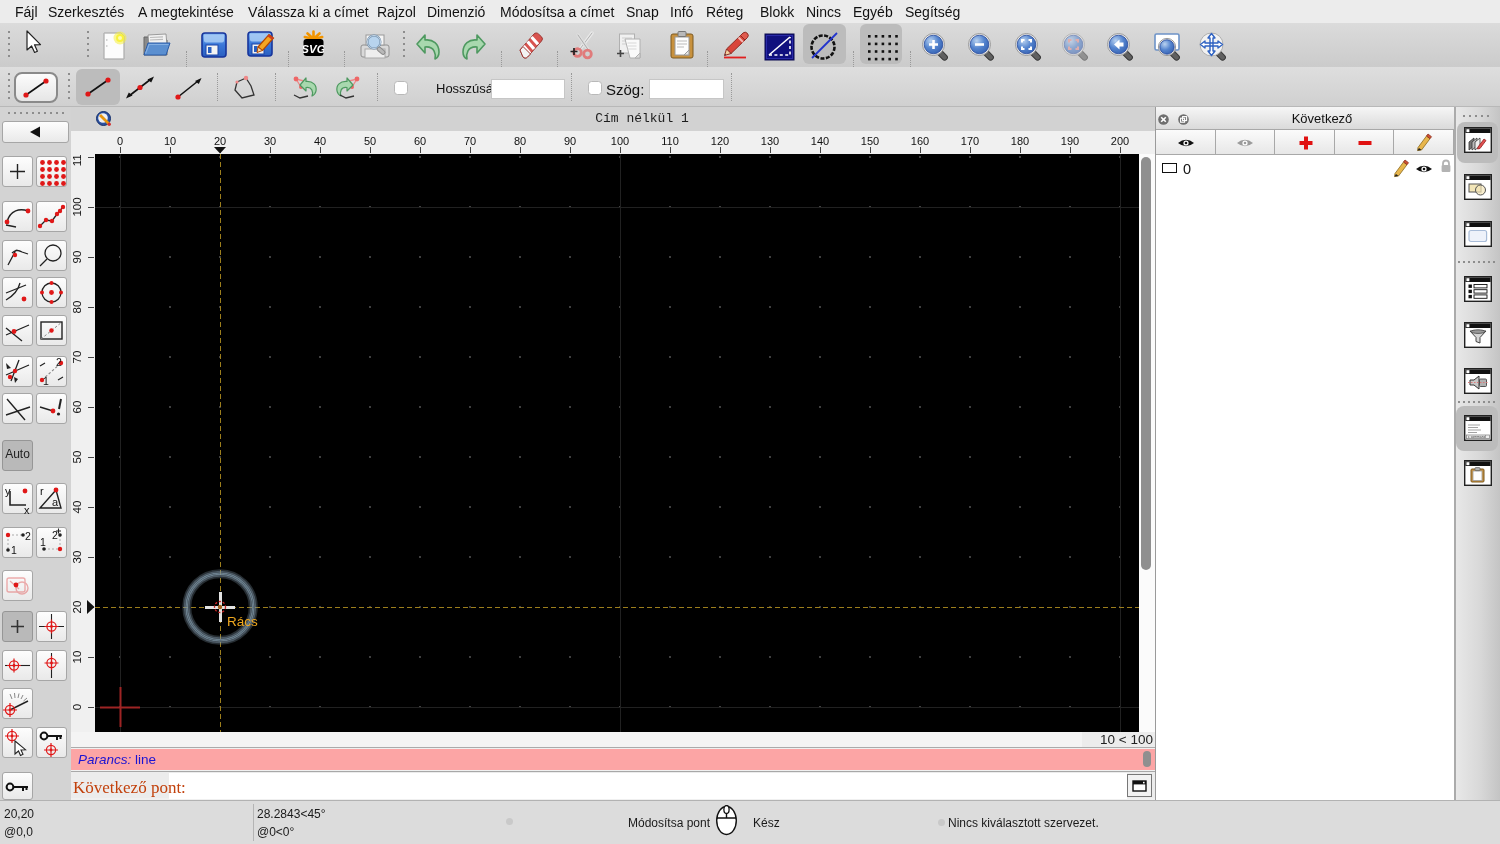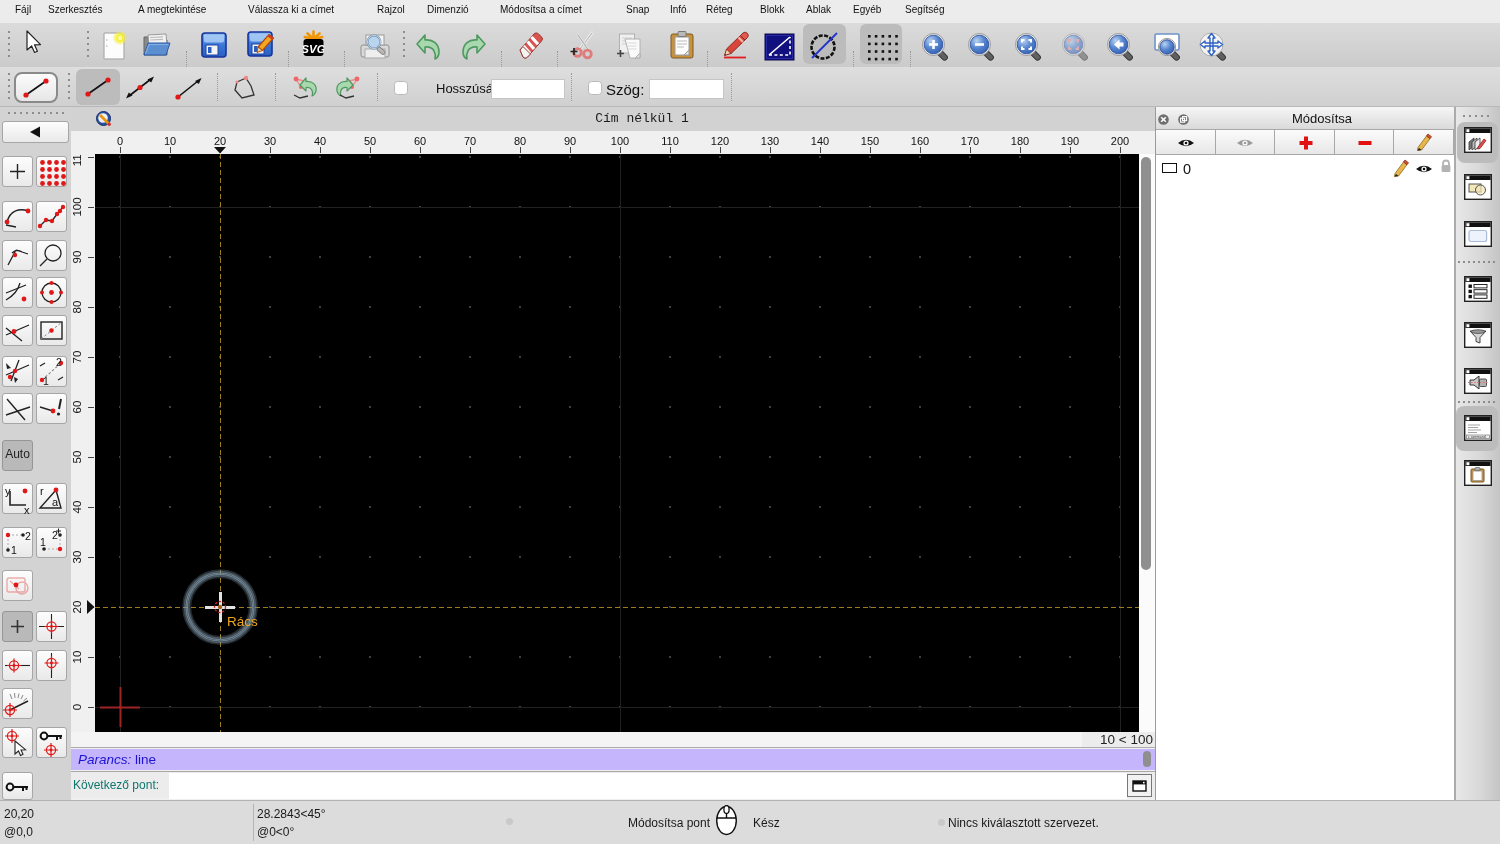--- a/index.html
+++ b/index.html
@@ -1,19 +1,19 @@
 <!DOCTYPE html>
 <html><head><meta charset="utf-8">
 <style>
 html,body{margin:0;padding:0;width:1500px;height:844px;overflow:hidden;
  font-family:"Liberation Sans",sans-serif;-webkit-font-smoothing:antialiased;}
 *{box-sizing:border-box;}
 .abs{position:absolute;}
 #menubar{position:absolute;left:0;top:0;width:1500px;height:23px;background:#ececec;}
-#menubar span{position:absolute;top:4px;font-size:10px;color:#111;white-space:nowrap;}
+#menubar span{position:absolute;top:4px;font-size:14px;color:#111;white-space:nowrap;}
 #tb1{position:absolute;left:0;top:23px;width:1500px;height:44px;
  background:linear-gradient(#dbdbdb,#cbcbcb);font-style:italic;}
 #tb2{position:absolute;left:0;top:67px;width:1500px;height:40px;
  background:linear-gradient(#dedede,#d0d0d0);border-bottom:1px solid #b8b8b8;}
 .vdots{position:absolute;width:1px;border-left:1px dotted #999;}
 .vhandle{position:absolute;width:2px;background:repeating-linear-gradient(#8d8d8d 0 2px,rgba(0,0,0,0) 2px 6px);}
 .hhandle{position:absolute;height:2px;background:repeating-linear-gradient(90deg,#8d8d8d 0 2px,rgba(0,0,0,0) 2px 6px);}
 .ico{position:absolute;}
 .pressed{position:absolute;background:#bcbcbc;border-radius:6px;}
 #side{position:absolute;left:0;top:107px;width:71px;height:693px;background:#d3d3d3;}
@@ -24,26 +24,26 @@
 #cantitle{position:absolute;left:0;top:0;width:1084px;height:24px;background:#d2d2d2;}
 #cantitle .t{position:absolute;left:0;top:4px;width:1142px;text-align:center;font-size:13px;color:#1c1c1c;font-family:Liberation Mono, monospace;}
 #hruler{position:absolute;left:0;top:24px;width:1084px;height:23px;background:#f0f0f0;}
 #vruler{position:absolute;left:0;top:47px;width:24px;height:577px;background:#f0f0f0;}
 #canvas{position:absolute;left:24px;top:47px;width:1044px;height:578px;background:#000;}
 #vscroll{position:absolute;left:1068px;top:47px;width:16px;height:578px;background:#fbfbfb;}
 #vthumb{position:absolute;left:2px;top:3px;width:10px;height:413px;background:#8f8f8f;border-radius:5px;}
 #coordstrip{position:absolute;left:0;top:625px;width:1084px;height:16px;background:#f4f4f4;border-bottom:1px solid #ababab;}
 #coordbox{position:absolute;right:0px;top:0px;width:73px;height:15px;background:#ececec;
  font-size:13.5px;color:#222;text-align:right;padding-right:2px;}
-#cmdhist{position:absolute;left:0;top:642px;width:1084px;height:21px;background:#c4b5fd;}
+#cmdhist{position:absolute;left:0;top:642px;width:1084px;height:21px;background:#fca5a5;}
 #cmdhist .txt{position:absolute;left:7px;top:3px;font-size:13.5px;color:#1c14d2;}
 #cmdthumb{position:absolute;right:4px;top:2px;width:8px;height:16px;background:#8f8f8f;border-radius:4px;}
 #cmdrow{position:absolute;left:0;top:664px;width:1084px;height:27px;background:#ececec;border-top:1px solid #a8a8a8;}
 #cmdinput{position:absolute;left:98px;top:1px;width:958px;height:26px;background:#fff;}
-#cmdrow .lbl{position:absolute;left:2px;top:6px;font-size:12px;color:#0f766e;}
+#cmdrow .lbl{position:absolute;left:2px;top:6px;font-size:17px;color:#c2410c;font-family:Liberation Serif, serif;}
 #cmdbtn{position:absolute;left:1056px;top:2px;width:25px;height:23px;background:#f2f2f2;border:1px solid #777;}
 #rborder{position:absolute;left:1155px;top:107px;width:1px;height:693px;background:#9a9a9a;}
 #panel{position:absolute;left:1156px;top:107px;width:298px;height:693px;background:#fff;}
 #phead{position:absolute;left:0;top:0;width:298px;height:22px;background:linear-gradient(#f6f6f6,#dadada);}
 #phead .t{position:absolute;left:0;top:4px;width:332px;text-align:center;font-size:13px;color:#111;}
 #pbtns{position:absolute;left:0;top:22px;width:298px;height:26px;background:linear-gradient(#fbfbfb,#e7e7e7);
  border-top:1px solid #a8a8a8;border-bottom:1px solid #a8a8a8;}
 .pcell{position:absolute;top:0;height:24px;border-right:1px solid #a8a8a8;}
 #dborder{position:absolute;left:1454px;top:107px;width:2px;height:693px;background:#ababab;}
 #dock{position:absolute;left:1456px;top:107px;width:44px;height:693px;
@@ -57,21 +57,21 @@
 <span style="left:48px">Szerkesztés</span>
 <span style="left:138px">A megtekintése</span>
 <span style="left:248px">Válassza ki a címet</span>
 <span style="left:377px">Rajzol</span>
 <span style="left:427px">Dimenzió</span>
 <span style="left:500px">Módosítsa a címet</span>
 <span style="left:626px">Snap</span>
 <span style="left:670px">Infó</span>
 <span style="left:706px">Réteg</span>
 <span style="left:760px">Blokk</span>
-<span style="left:806px">Ablak</span>
+<span style="left:806px">Nincs</span>
 <span style="left:853px">Egyéb</span>
 <span style="left:905px">Segítség</span>
 </div>
 <div id="tb1">
 <div class="vhandle" style="left:8px;top:8px;height:28px"></div>
 <svg class="ico" style="left:24px;top:7px" width="18" height="24" viewBox="0 0 18 24">
       <path d="M3,1 L3,20 L7.6,16 L10.6,22.5 L13.4,21.2 L10.5,14.8 L16.5,14.6 Z" fill="#fff" stroke="#222" stroke-width="1.2" stroke-linejoin="round"></path>
     </svg>
 <div class="vhandle" style="left:87px;top:8px;height:28px"></div>
 <svg class="ico" style="left:99px;top:8px" width="30" height="30" viewBox="0 0 30 30">
@@ -728,21 +728,21 @@
           <rect x="1" y="1" width="13" height="10" fill="#fff" stroke="#111" stroke-width="1.4"></rect>
           <rect x="1" y="1" width="13" height="3.4" fill="#111"></rect>
           <rect x="11" y="1.8" width="1.6" height="1.6" fill="#fff"></rect>
         </svg>
       </div>
     </div>
 </div>
 <div id="rborder"></div>
 <div id="panel">
 <div id="phead">
-      <div class="t">Módosítsa</div>
+      <div class="t">Következő</div>
       <svg class="ico" style="left:2px;top:7px" width="11" height="11" viewBox="0 0 11 11">
         <circle cx="5.5" cy="5.5" r="5.3" fill="#6e6e6e"></circle>
         <path d="M3.2,3.2 L7.8,7.8 M7.8,3.2 L3.2,7.8" stroke="#fff" stroke-width="1.6"></path>
       </svg>
 <svg class="ico" style="left:22px;top:7px" width="11" height="11" viewBox="0 0 11 11">
         <circle cx="5.5" cy="5.5" r="5.3" fill="#6e6e6e"></circle>
         <rect x="2.6" y="4.2" width="4" height="4" fill="none" stroke="#fff" stroke-width="1.1"></rect>
         <rect x="4.6" y="2.6" width="4" height="4" fill="none" stroke="#fff" stroke-width="1.1"></rect>
       </svg>
     </div>

